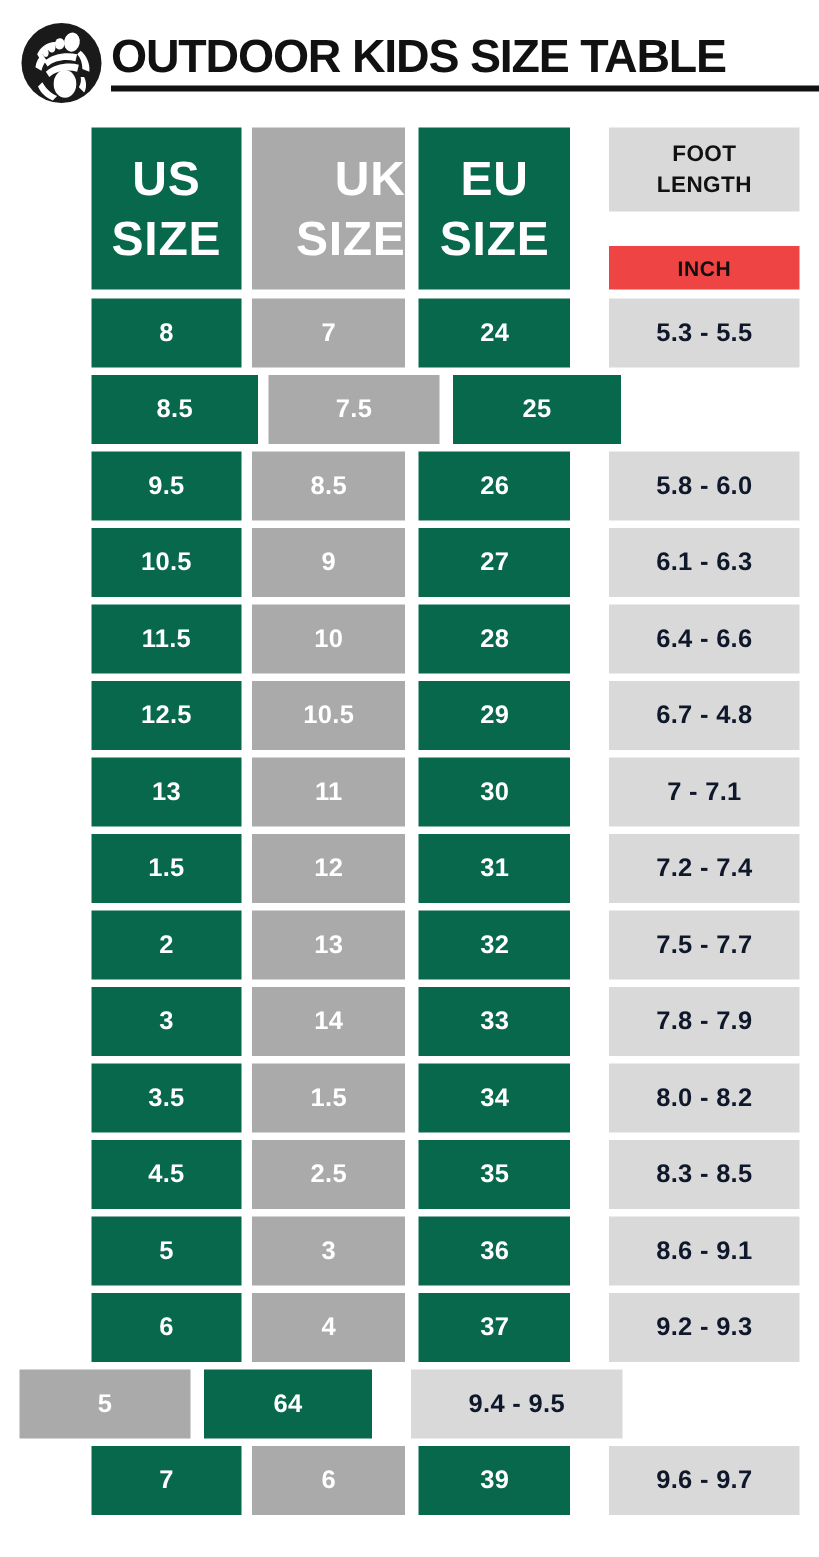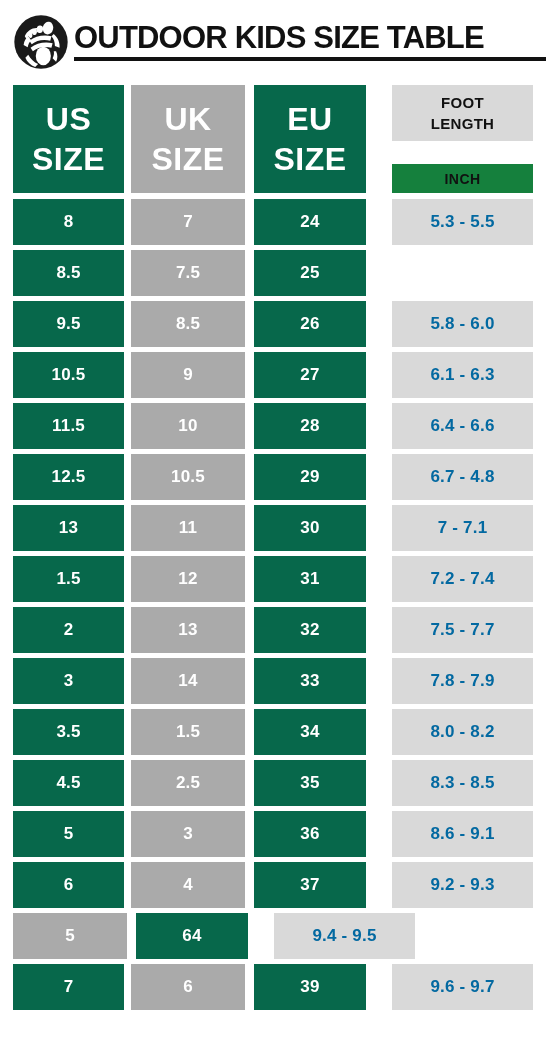--- a/index.html
+++ b/index.html
@@ -81,49 +81,49 @@
     height: 46px;
     display: flex;
     align-items: center;
     justify-content: center;
     font-size: 17px;
     font-weight: bold;
     letter-spacing: 0.2px;
   }
 
   
-  .c-us  { width: 111px; margin-right: 7px; }
+  .c-us  { width: 111px; margin-right: 7px; margin-left: 48px; }
   .c-uk  { width: 114px; margin-right: 9px; }
   .c-eu  { width: 112px; margin-right: 26px; }
   .c-fl  { width: 141px; }
 
   .green  { background: #07684b; color: #ffffff; }
   .gray   { background: #aaaaaa; color: #ffffff; }
-  .ltgray { background: #d9d9d9; color: #0369a1; }
+  .ltgray { background: #d9d9d9; color: #0f172a; }
 
   
   .header-row {
     display: flex;
     margin-bottom: 6px;
   }
 
   .head-cell {
     height: 108px;
     display: flex;
     flex-direction: column;
     align-items: center;
     justify-content: center;
     font-size: 32px;
     font-weight: bold;
     line-height: 40px;
     color: #ffffff;
     letter-spacing: 0.5px;
   }
 
-  .head-cell.gray { color: #ffffff; }
+  .head-cell.gray { color: #ffffff; align-items: flex-end; }
 
   .head-fl {
     width: 141px;
     height: 108px;
     display: flex;
     flex-direction: column;
   }
 
   .fl-top {
     height: 68px;
@@ -135,21 +135,21 @@
     justify-content: center;
     font-size: 15px;
     font-weight: bold;
     line-height: 21px;
     letter-spacing: 0.3px;
   }
 
   .fl-bottom {
     height: 35px;
     margin-top: 23px;
-    background: #15803d;
+    background: #ef4444;
     color: #111111;
     display: flex;
     align-items: center;
     justify-content: center;
     font-size: 14px;
     font-weight: bold;
     letter-spacing: 0.4px;
   }
 </style>
 </head>

